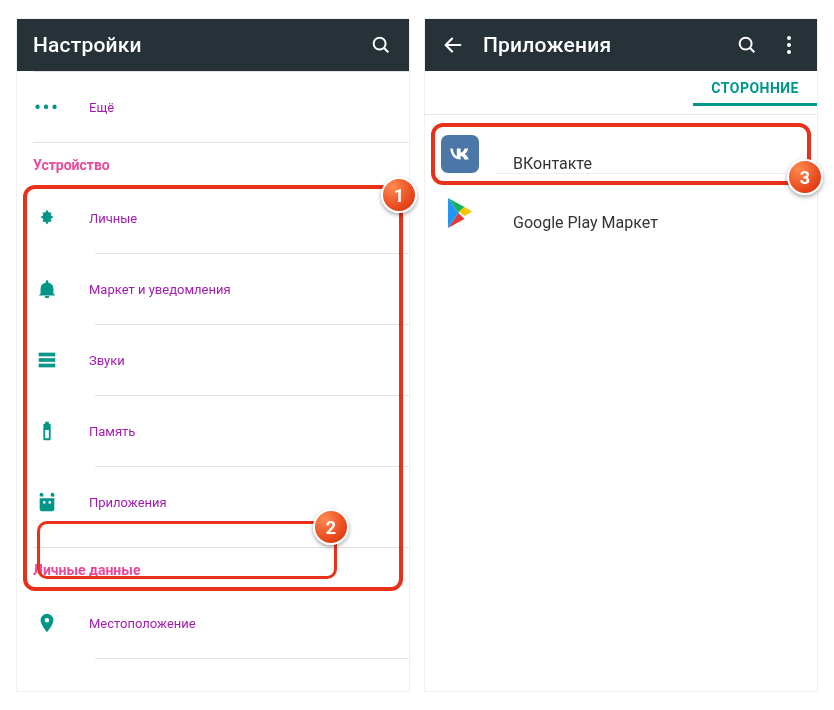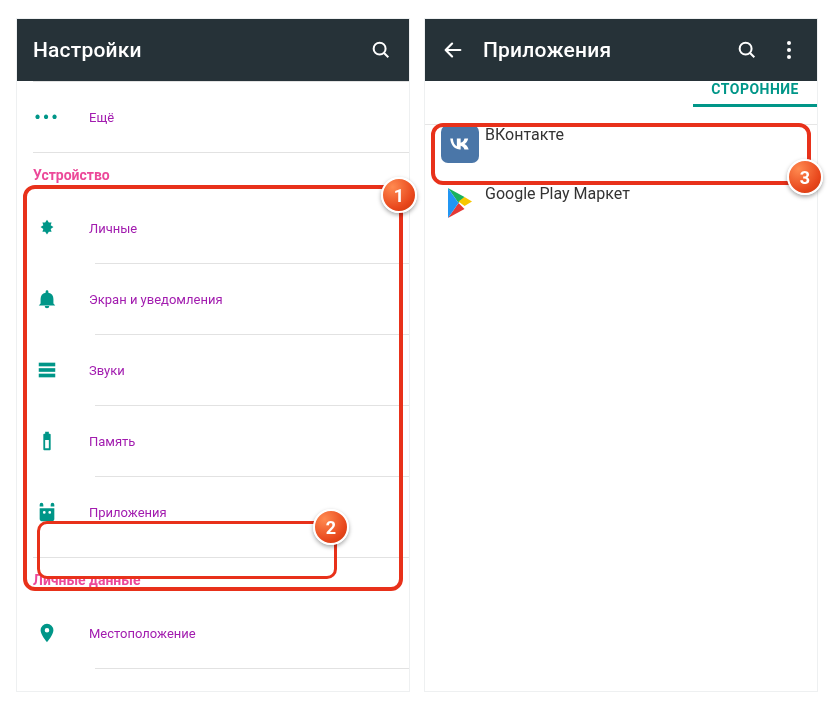--- a/index.html
+++ b/index.html
@@ -15,21 +15,21 @@
     position: absolute;
     width: 394px;
     background: #fff;
     top: 18px;
     bottom: 18px;
     border: 1px solid #eef0f1;
   }
   .phone-left { left: 16px; }
   .phone-right { right: 16px; }
   .appbar {
-    height: 62px;
+    height: 52px;
     background: #263238;
     color: #fff;
     display: flex;
     align-items: center;
     padding: 0 16px;
     gap: 18px;
   }
   .appbar .title {
     font-size: 21px;
     font-weight: 500;
@@ -103,21 +103,21 @@
     position: absolute;
     border: 3px solid #e8311a;
     border-radius: 10px;
     z-index: 25;
     pointer-events: none;
   }
   
   .tabs {
     display: flex;
     height: 44px;
-    align-items: flex-start;
+    align-items: center;
     border-bottom: 1px solid #e6e6e6;
     padding-left: 4px;
     overflow: hidden;
     gap: 8px;
   }
   .tab {
     font-size: 14px;
     font-weight: 700;
     color: #8a8a8a;
     letter-spacing: .5px;
@@ -125,24 +125,24 @@
     white-space: nowrap;
   }
   .tab.active {
     color: #009688;
     border-bottom: 3px solid #009688;
     padding-bottom: 7px;
   }
   
   .app-row {
     display: flex;
-    align-items: flex-start;
+    align-items: flex-end;
     height: 58px;
     padding-left: 16px;
-    gap: 6px;
+    gap: 34px;
   }
   .app-row .label {
     font-size: 16px;
     color: #333;
   }
   .app-icon {
     width: 38px; height: 38px;
     border-radius: 7px;
     display: flex;
     align-items: center;
@@ -200,21 +200,21 @@
     <span class="label">Личные</span>
   </div>
   <div class="divider"></div>
 
   <div class="row">
     <span class="icon teal">
       <svg viewBox="0 0 24 24" fill="currentColor">
           <path d="M12 22a2.5 2.5 0 0 0 2.5-2.5h-5A2.5 2.5 0 0 0 12 22zm7-5v-5a7 7 0 0 0-5.5-6.84V4a1.5 1.5 0 0 0-3 0v1.16A7 7 0 0 0 5 12v5l-2 2h18z"></path>
         </svg>
     </span>
-    <span class="label">Экран и уведомления</span>
+    <span class="label">Маркет и уведомления</span>
   </div>
   <div class="divider"></div>
 
   <div class="row">
     <span class="icon teal">
       <svg viewBox="0 0 24 24" fill="currentColor">
           <rect x="3" y="4" width="18" height="4"></rect>
           <rect x="3" y="10" width="18" height="4"></rect>
           <rect x="3" y="16" width="18" height="4"></rect>
         </svg>

